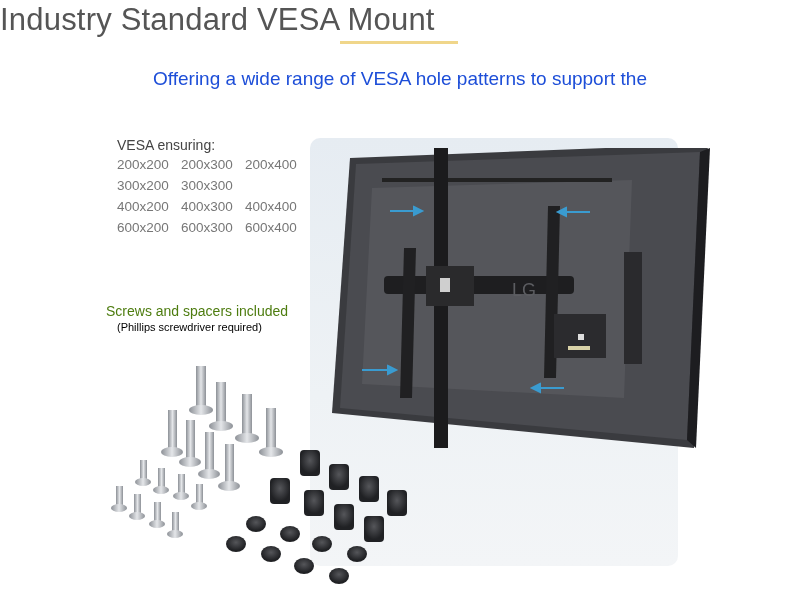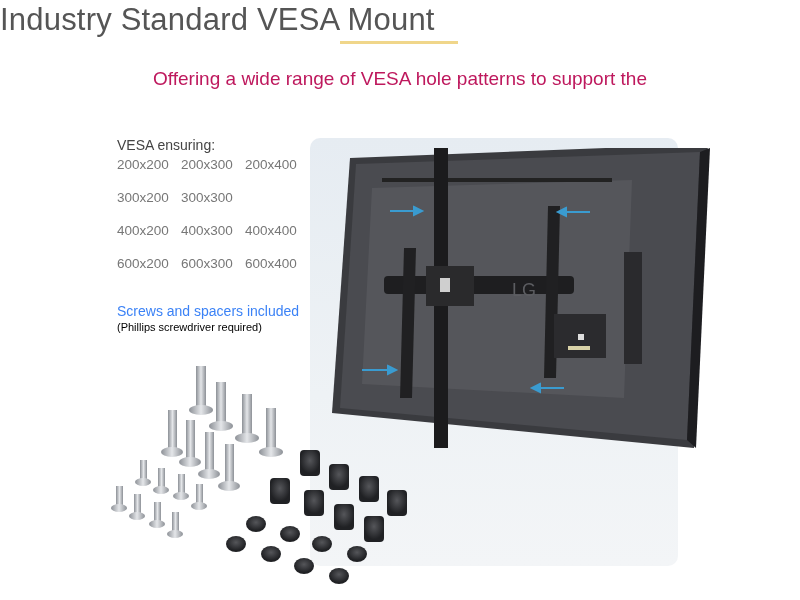--- a/index.html
+++ b/index.html
@@ -2,26 +2,26 @@
 <html><head>
 <meta charset="utf-8">
 <style>
   html, body { margin:0; padding:0; }
   body { width:800px; height:600px; background:#ffffff; position:relative; overflow:hidden;
          font-family:"Liberation Sans","DejaVu Sans",sans-serif; color:#555; }
   .title { position:absolute; left:0; width:800px; top:2px; text-align:left;
            font-size:31px; color:#555; font-weight:normal; letter-spacing:0.2px; }
   .title-underline { position:absolute; left:340px; top:41px; width:118px; height:3px; background:#f0d68a; }
   .subtitle { position:absolute; left:0; width:800px; top:66px; text-align:center;
-              font-size:19px; line-height:26px; color:#be185d; }
+              font-size:19px; line-height:26px; color:#1d4ed8; }
   .vesa-heading { position:absolute; left:117px; top:137px; font-size:14px; color:#444; }
   .vesa-grid { position:absolute; left:117px; top:156px; display:grid;
-               grid-template-columns:64px 64px 64px; row-gap:15px; font-size:13.5px; color:#777; }
+               grid-template-columns:64px 64px 64px; row-gap:3px; font-size:13.5px; color:#777; }
   .vesa-grid span { height:18px; line-height:18px; }
-  .screws-heading { position:absolute; left:117px; top:303px; font-size:14px; color:#3b82f6; }
+  .screws-heading { position:absolute; left:106px; top:303px; font-size:14px; color:#4d7c0f; }
   .screws-note { position:absolute; left:117px; top:321px; font-size:11px; color:#000000; }
 
   .panel { position:absolute; left:310px; top:138px; width:368px; height:428px;
            background:linear-gradient(180deg,#e6ecf2 0%,#eef2f5 60%,#f3f5f7 100%);
            border-radius:10px; }
 
   
   .tv { position:absolute; left:332px; top:148px; width:380px; height:300px; }
   .tv svg { width:100%; height:100%; }
 

